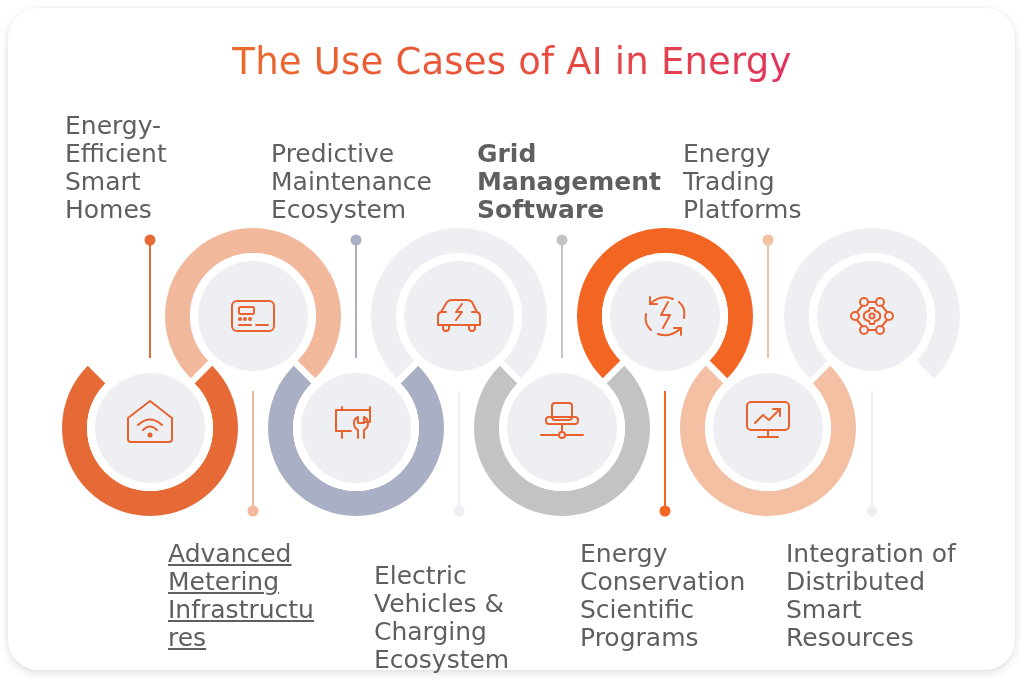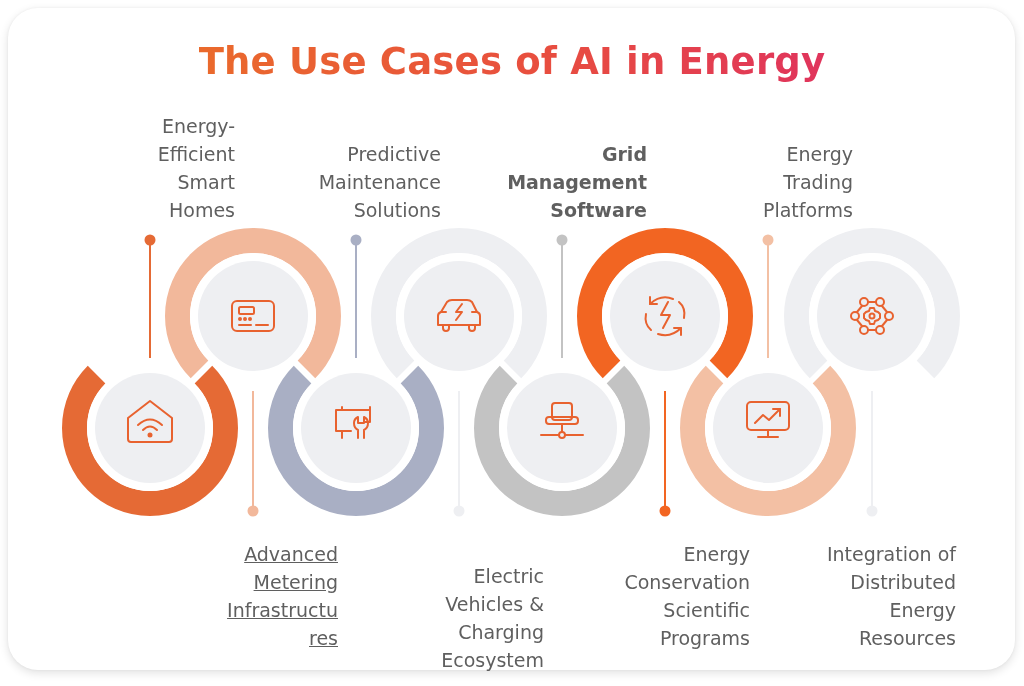--- a/index.html
+++ b/index.html
@@ -4,47 +4,47 @@
 <style>
   html, body { margin:0; padding:0; background:#ffffff; }
   body { width:1024px; height:686px; position:relative; overflow:hidden; font-family:"DejaVu Sans", sans-serif; }
   .card {
     position:absolute; left:8px; top:8px; width:1007px; height:662px;
     background:#ffffff; border-radius:30px;
     box-shadow: 0 3px 10px rgba(0,0,0,0.12), 0 0 3px rgba(0,0,0,0.05);
   }
   .title {
     position:absolute; left:0; top:38px; width:1024px; text-align:center;
-    font-family:"DejaVu Sans", sans-serif; font-size:37px; font-weight:700; letter-spacing:0.2px;
+    font-family:"DejaVu Sans", sans-serif; font-size:37px; font-weight:400; letter-spacing:0.2px;
     line-height:48px;
   }
   .title span {
     background: linear-gradient(90deg, #ea6a2c 0%, #e84e3f 55%, #e0345c 100%);
     -webkit-background-clip:text; background-clip:text; color:transparent;
   }
   .label {
-    position:absolute; width:170px; text-align:right; color:#5f5f5f;
-    font-family:"DejaVu Sans", sans-serif; font-size:19px; line-height:28px; white-space:pre-line;
+    position:absolute; width:170px; text-align:left; color:#5f5f5f;
+    font-family:"DejaVu Sans", sans-serif; font-size:25px; line-height:28px; white-space:pre-line;
   }
   svg.diagram { position:absolute; left:0; top:0; }
 </style>
 </head>
 <body>
 
 <div class="card"></div>
 
 <div class="title"><span>The Use Cases of AI in Energy</span></div>
 
 <div class="label" style="left:65px; top:112px;">Energy-
 Efficient
 Smart
 Homes</div>
 <div class="label" style="left:271px; top:140px;">Predictive
 Maintenance
-Solutions</div>
+Ecosystem</div>
 <div class="label" style="left:477px; top:140px;font-weight:bold;">Grid
 Management
 Software</div>
 <div class="label" style="left:683px; top:140px;">Energy
 Trading
 Platforms</div>
 
 <div class="label" style="left:168px; top:540px;text-decoration:underline;">Advanced
 Metering
 Infrastructu
@@ -52,21 +52,21 @@
 <div class="label" style="left:374px; top:550px;margin-top:12px;">Electric
 Vehicles &amp;
 Charging
 Ecosystem</div>
 <div class="label" style="left:580px; top:540px;">Energy
 Conservation
 Scientific
 Programs</div>
 <div class="label" style="left:786px; top:540px;">Integration of
 Distributed
-Energy
+Smart
 Resources</div>
 
 <svg class="diagram" width="1024" height="686" viewBox="0 0 1024 686">
   <g fill="none" stroke-width="25" stroke-linecap="butt">
 
     <path d="M 199.6 369.4 A 75.5 75.5 0 1 1 306.4 369.4" stroke="#f2b89b"></path>
     <path d="M 405.6 369.4 A 75.5 75.5 0 1 1 512.4 369.4" stroke="#eeeff2"></path>
     <path d="M 611.6 369.4 A 75.5 75.5 0 1 1 718.4 369.4" stroke="#f26522"></path>
     <path d="M 818.6 369.4 A 75.5 75.5 0 1 1 925.4 369.4" stroke="#eeeff2"></path>
 

